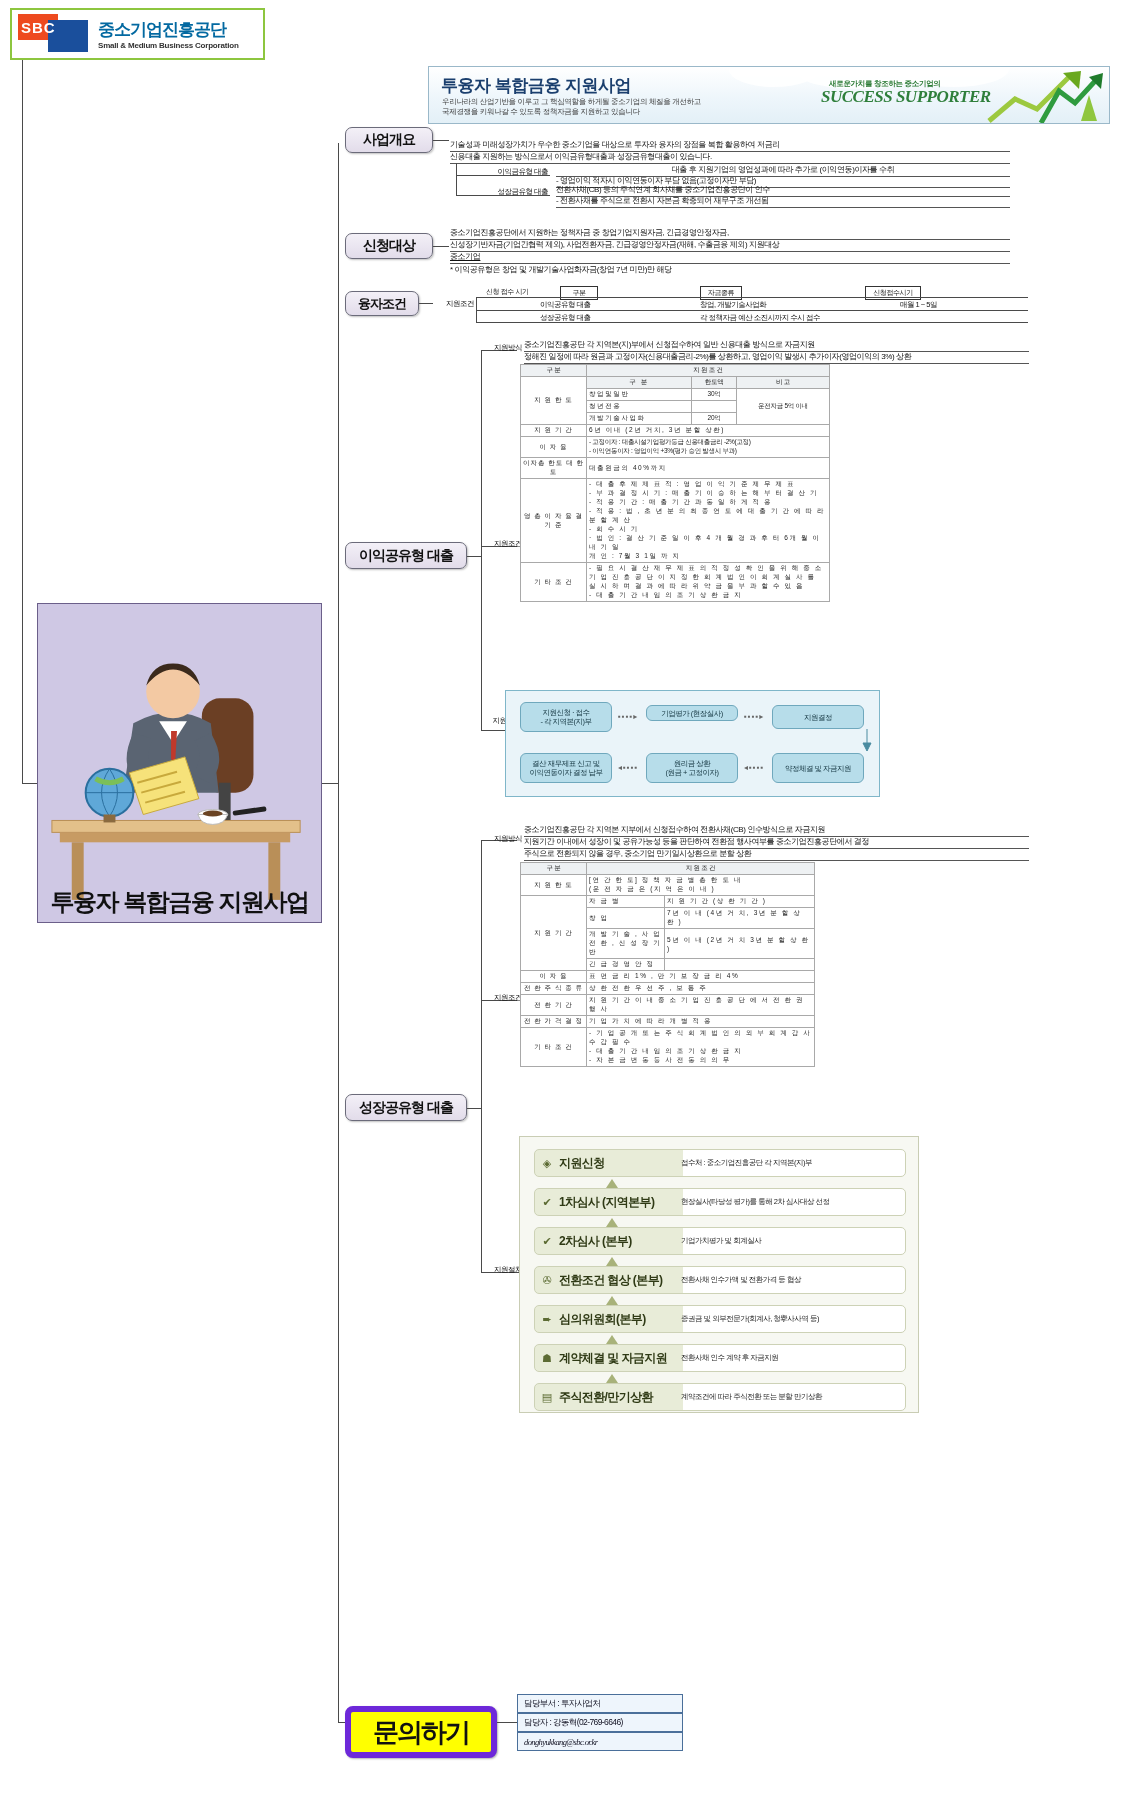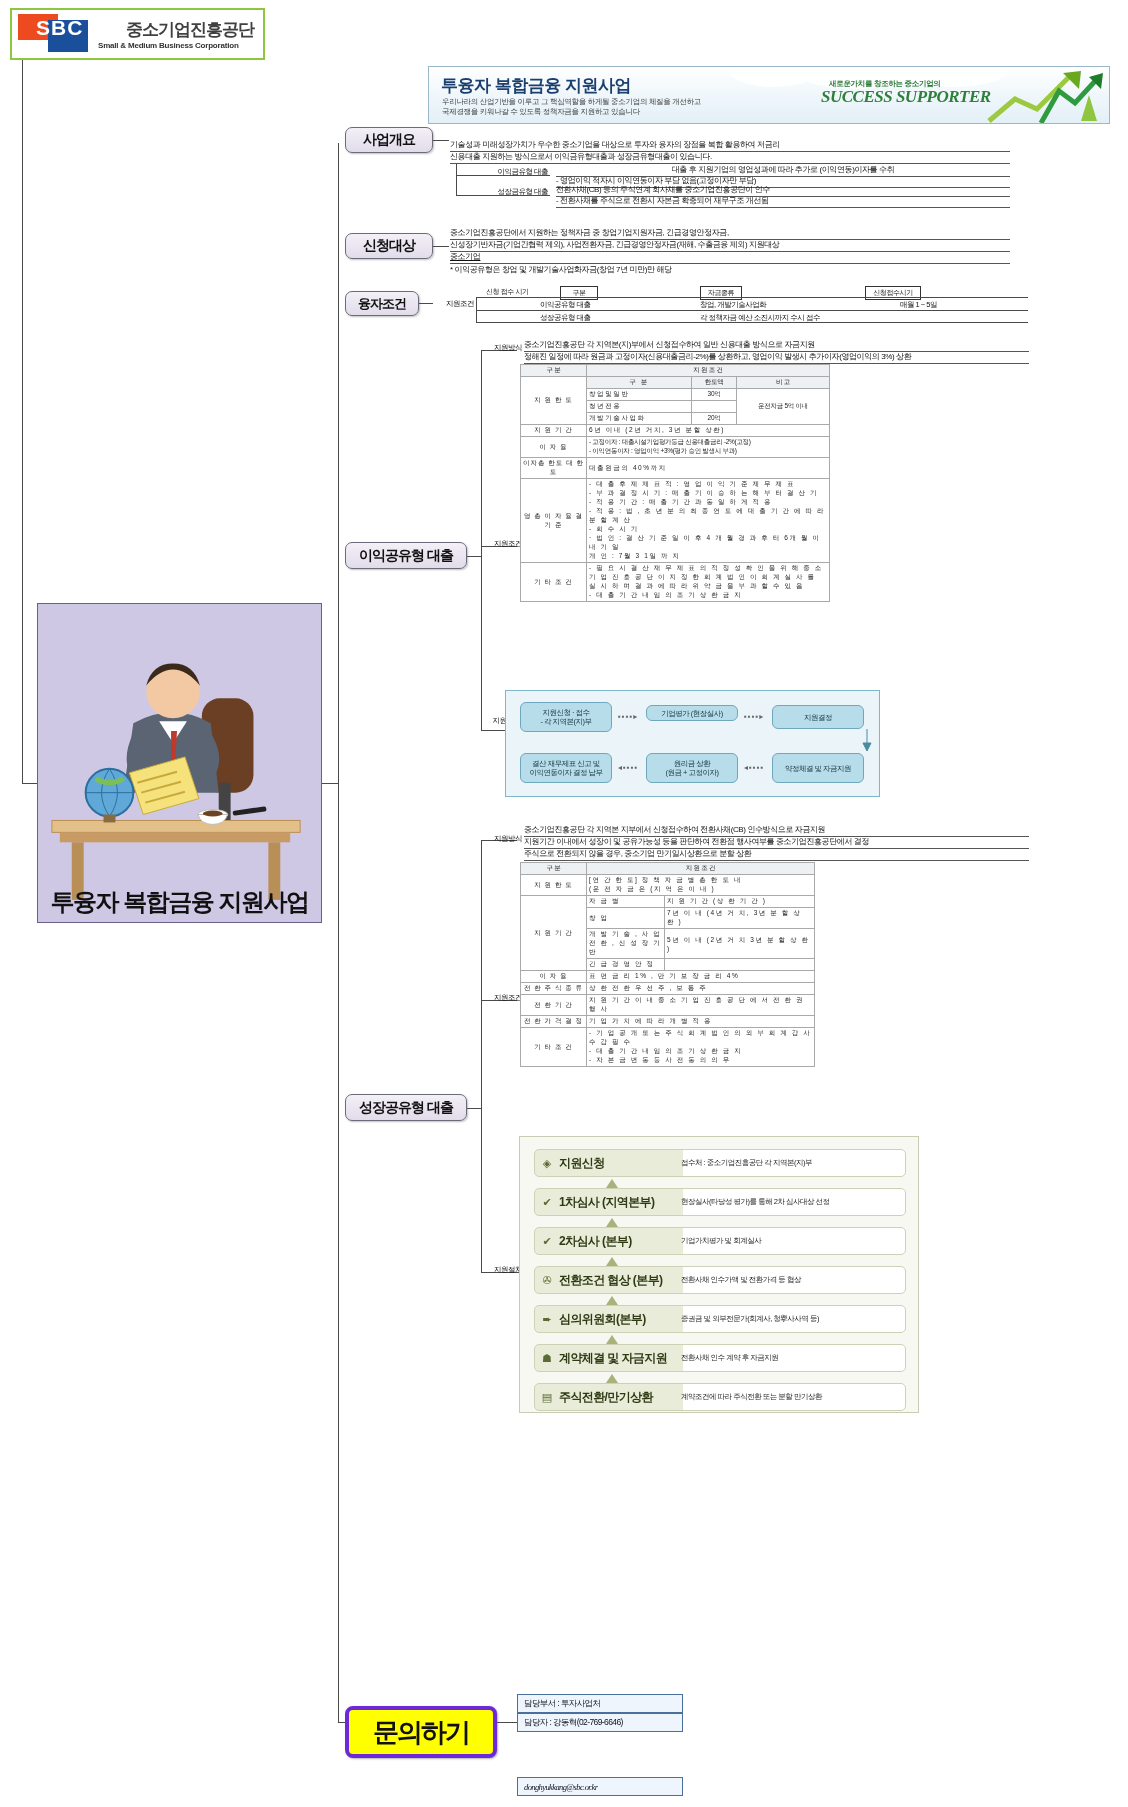--- a/index.html
+++ b/index.html
@@ -10,23 +10,23 @@
     color:#111;
     overflow:hidden;
   }
   .abs { position:absolute; }
 
   
   #logo-box { left:10px; top:8px; width:255px; height:52px; border:2px solid #8dc63f; background:#fff; display:flex; align-items:center; padding:3px 6px; }
   #logo-sbc { width:72px; height:40px; position:relative; flex:0 0 auto; }
   #logo-sbc .sq-o { position:absolute; left:0; top:0; width:40px; height:26px; background:#ee4a1f; }
   #logo-sbc .sq-b { position:absolute; left:30px; top:6px; width:40px; height:32px; background:#1a4f9c; }
-  #logo-sbc .txt { position:absolute; left:18px; top:1px; width:70px; height:28px; color:#fff; font-weight:bold; font-size:21px; letter-spacing:1px; line-height:26px; z-index:3; }
+  #logo-sbc .txt { position:absolute; left:3px; top:1px; width:70px; height:28px; color:#fff; font-weight:bold; font-size:15px; letter-spacing:1px; line-height:26px; z-index:3; }
   #logo-words { margin-left:8px; }
-  #logo-kr { font-size:17px; font-weight:bold; color:#404040; letter-spacing:-1px;margin-left:28px; }
+  #logo-kr { font-size:17px; font-weight:bold; color:#0369a1; letter-spacing:-1px; }
   #logo-en { font-size:8px; font-weight:bold; color:#333; letter-spacing:-0.2px; }
 
   
   #banner { left:428px; top:66px; width:682px; height:58px; border:1px solid #9ab8c9;
             background:linear-gradient(180deg,#ffffff 0%,#eef6fb 55%,#e3f0f7 100%); overflow:hidden; }
   #banner .bt { position:absolute; left:12px; top:7px; font-size:17px; font-weight:bold; color:#1b3f6e; letter-spacing:-0.5px;}
   #banner .bs { position:absolute; left:13px; top:30px; font-size:7.5px; color:#3b3b3b; line-height:10px; letter-spacing:-0.3px;}
   #banner .sup1 { position:absolute; left:400px; top:12px; font-size:7.5px; font-weight:bold; color:#2a7a34; letter-spacing:-0.3px;}
   #banner .sup2 { position:absolute; left:392px; top:20px; font-size:17px; font-weight:bold; font-style:italic; color:#2f7f3b; font-family:"Liberation Serif",serif; letter-spacing:-0.5px;}
   #banner .cloud { position:absolute; border-radius:50%; background:#fff; opacity:.85; }
@@ -69,26 +69,26 @@
   
   #proc2 { left:519px; top:1136px; width:400px; height:277px; border:1px solid #c9cdb4; background:#f7f8f2; }
   .orow { position:absolute; left:14px; width:372px; height:28px; border:1px solid #cdd2b6; border-radius:5px;
           background:linear-gradient(90deg,#e8ecd8 0%,#e8ecd8 40%,#ffffff 40%,#ffffff 100%); display:flex; align-items:center; }
   .orow .ic { width:24px; text-align:center; font-size:11px; color:#5c6b33; }
   .orow .ot { width:110px; font-size:12px; font-weight:bold; letter-spacing:-0.6px; color:#2f3a15; }
   .orow .od { flex:1; font-size:7.5px; letter-spacing:-0.5px; color:#222; padding-left:12px; }
   .oarrow { position:absolute; left:86px; width:12px; height:9px; }
 
   
-  #contact-node { left:345px; top:1706px; width:152px; height:52px; border:4px solid #6d28d9; border-radius:8px;
+  #contact-node { left:345px; top:1706px; width:152px; height:52px; border:6px solid #6d28d9; border-radius:8px;
                   background:#ffff00; display:flex; align-items:center; justify-content:center;
                   font-size:26px; font-weight:bold; letter-spacing:-2px; color:#111; box-shadow:1px 1px 2px rgba(0,0,0,.3); }
   .cbox { position:absolute; left:517px; width:166px; height:19px; border:1px solid #4a6f9a; background:#eef5fc;
           display:flex; align-items:center; padding-left:6px; font-size:8.5px; letter-spacing:-0.6px; color:#112; }
-  .cbox.it { font-style:italic; font-family:"Liberation Serif",serif;margin-top:45px; }
+  .cbox.it { font-style:italic; font-family:"Liberation Serif",serif; }
 </style>
 </head>
 <body>
 
 <div id="logo-box" class="abs">
   <div id="logo-sbc">
     <div class="sq-o"></div>
       <div class="sq-b"></div>
     <div class="txt">SBC</div>
   </div>

